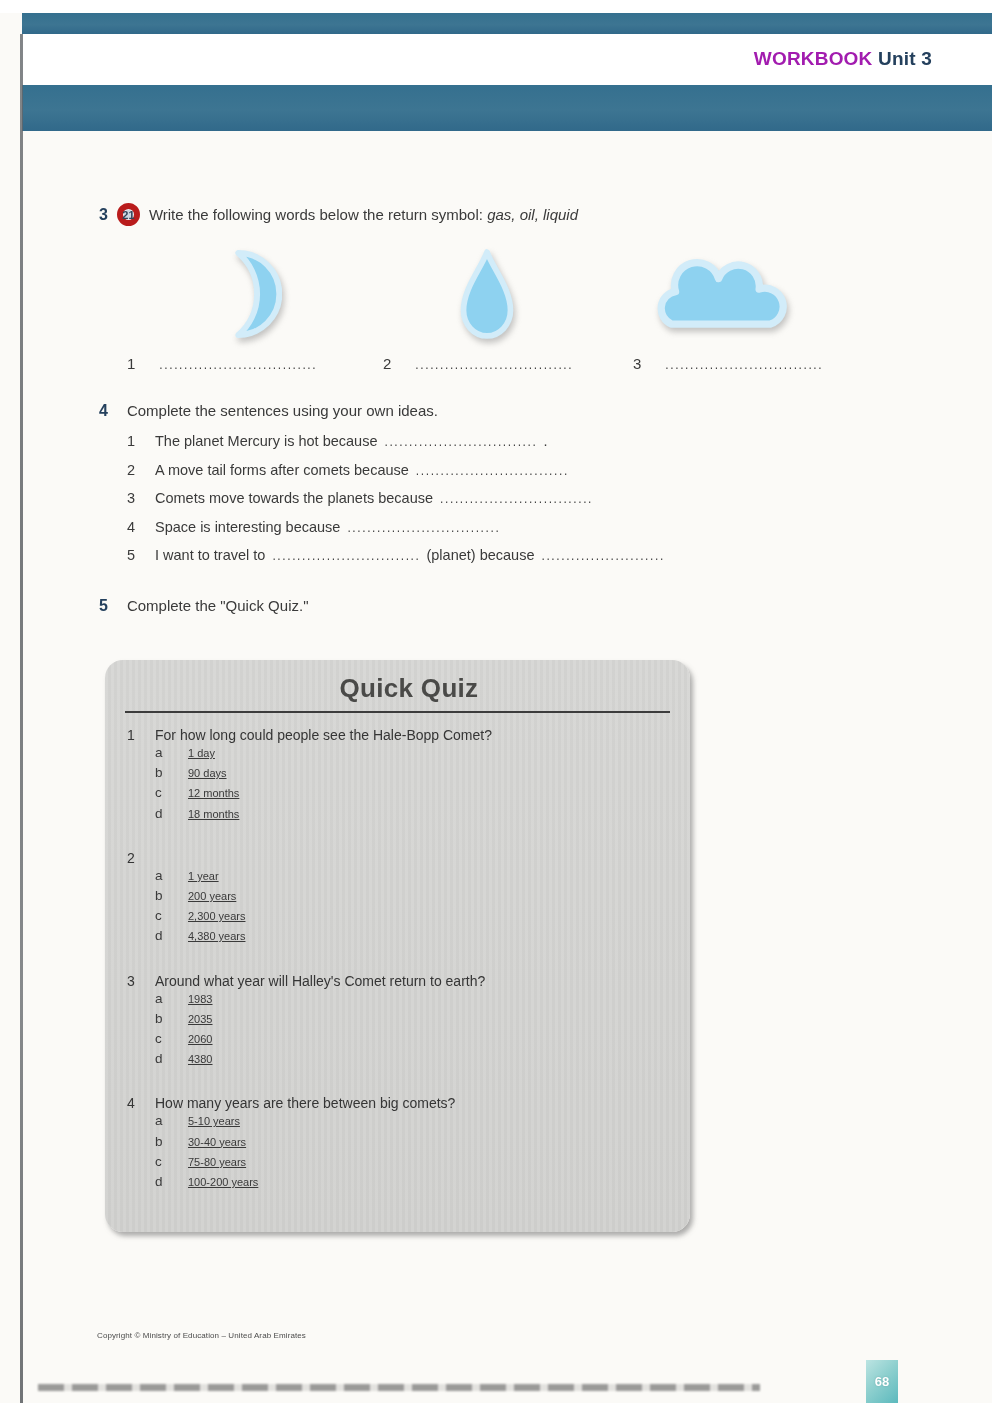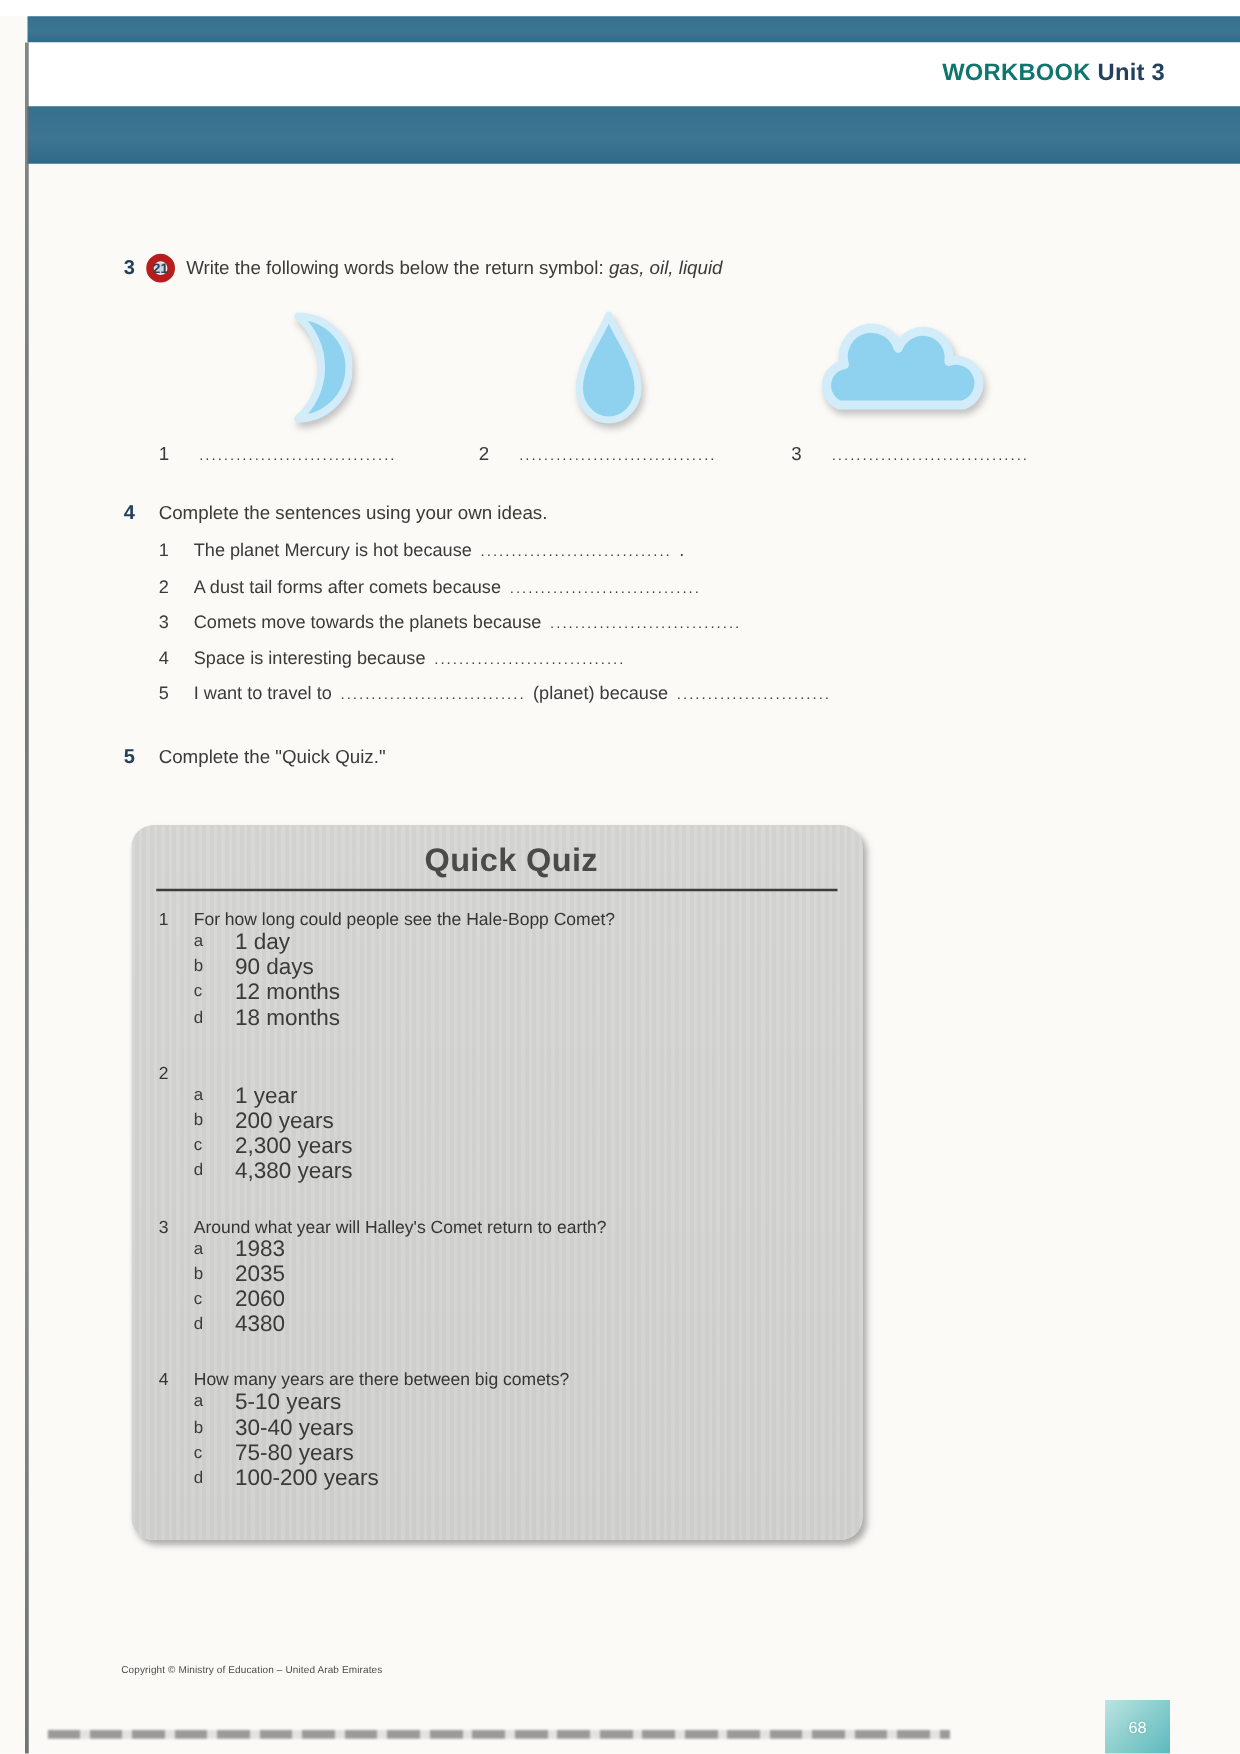--- a/index.html
+++ b/index.html
@@ -23,21 +23,21 @@
   
   .top-white { position: absolute; left: 0; top: 0; width: 992px; height: 13px; background: #fff; }
   .band { position: absolute; left: 22px; right: 0; background: linear-gradient(#35708f,#3d7592 55%,#31698a); }
   .band-thin { top: 13px; height: 21px; }
   .band-thick { top: 85px; height: 46px; }
   .header-strip { position: absolute; left: 22px; right: 0; top: 34px; height: 51px; background: #fff; }
   .header-title {
     position: absolute; top: 48px; right: 60px; font-size: 19px; font-weight: bold;
     letter-spacing: .2px;
   }
-  .header-title .wb { color: #0f766e; }
+  .header-title .wb { color: #a21caf; }
   .header-title .unit { color: #24405d; }
   
   .q-num { color: #24405d; font-weight: bold; font-size: 16px; }
   .ws-text { color: #3a3a3a; font-size: 15px; }
   .dots { color: #3f3f3f; font-size: 12px; letter-spacing: 1.6px; }
   
   .q3-row { position: absolute; left: 99px; top: 203px; display: flex; align-items: center; gap: 9px; width: 640px; }
   .audio-icon {
     width: 23px; height: 23px; border-radius: 50%;
     border: 6px solid #b91c1c; background: #cdd7e2; color: #31445a;
@@ -79,33 +79,32 @@
     font-size: 26px; font-weight: bold; color: #4a4a48; letter-spacing: .3px; padding-left: 23px;
   }
   .quiz-rule { height: 2px; background: #3c3c3c; margin: 7px 20px 0 20px; }
   .quiz-q { margin: 0 0 0 22px; padding-top: 26px; }
   .quiz-q.first { padding-top: 14px; }
   .quiz-q-head { display: flex; }
   .quiz-q-head .n { width: 28px; flex: 0 0 auto; color: #353535; font-size: 14px; }
   .quiz-q-head .t { color: #353535; font-size: 14px; }
   .quiz-opt { display: flex; margin-left: 28px; line-height: 20.2px; }
   .quiz-opt .l { width: 33px; flex: 0 0 auto; color: #3a3a3a; font-size: 13.5px; }
-  .quiz-opt .v { color: #3a3a3a; font-size: 18px; }
+  .quiz-opt .v { color: #3a3a3a; font-size: 11px; text-decoration: underline; }
   
   .copyright {
     position: absolute; left: 97px; top: 1331px;
     font-size: 8px; color: #4c4c4c; letter-spacing: .1px;
   }
   .page-badge {
-    position: absolute; left: 866px; top: 1360px; width: 52px; height: 43px;
+    position: absolute; left: 866px; top: 1360px; width: 32px; height: 43px;
     background: linear-gradient(135deg,#bce4e2 0%, #8fd0cf 45%, #5cb9bd 100%);
-    color: #ffffff; font-weight: normal; font-size: 13px;
+    color: #ffffff; font-weight: bold; font-size: 13px;
     display: flex; align-items: center; justify-content: center;
     text-shadow: 0 0 2px rgba(90,150,150,.6);
-    margin-left: 18px;
   }
 </style>
 </head>
 <body>
 
 <div class="page">
 
   <div class="top-white"></div>
   <div class="band band-thin"></div>
   <div class="header-strip"></div>
@@ -155,21 +154,21 @@
   </div>
   <div class="q4-items">
     <div class="q4-item">
       <span class="n">1</span>
       <span class="t">The planet Mercury is hot because</span>
       <span class="dots">...............................</span>
       <span class="t tail">.</span>
     </div>
     <div class="q4-item">
       <span class="n">2</span>
-      <span class="t">A dust tail forms after comets because</span>
+      <span class="t">A move tail forms after comets because</span>
       <span class="dots">...............................</span>
     </div>
     <div class="q4-item">
       <span class="n">3</span>
       <span class="t">Comets move towards the planets because</span>
       <span class="dots">...............................</span>
     </div>
     <div class="q4-item">
       <span class="n">4</span>
       <span class="t">Space is interesting because</span>

